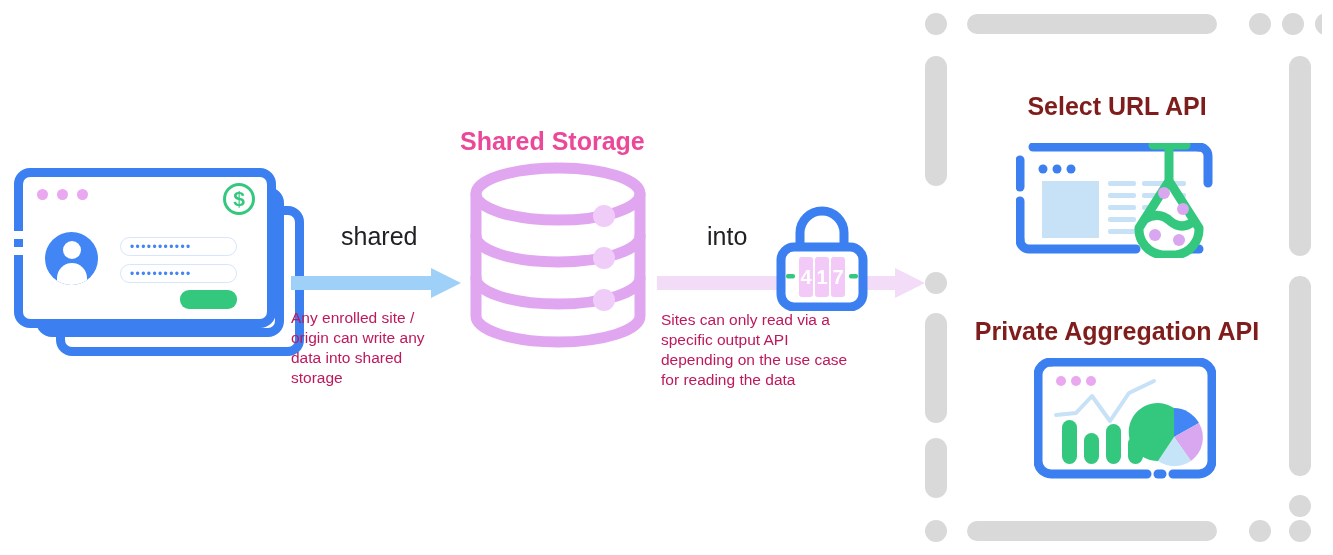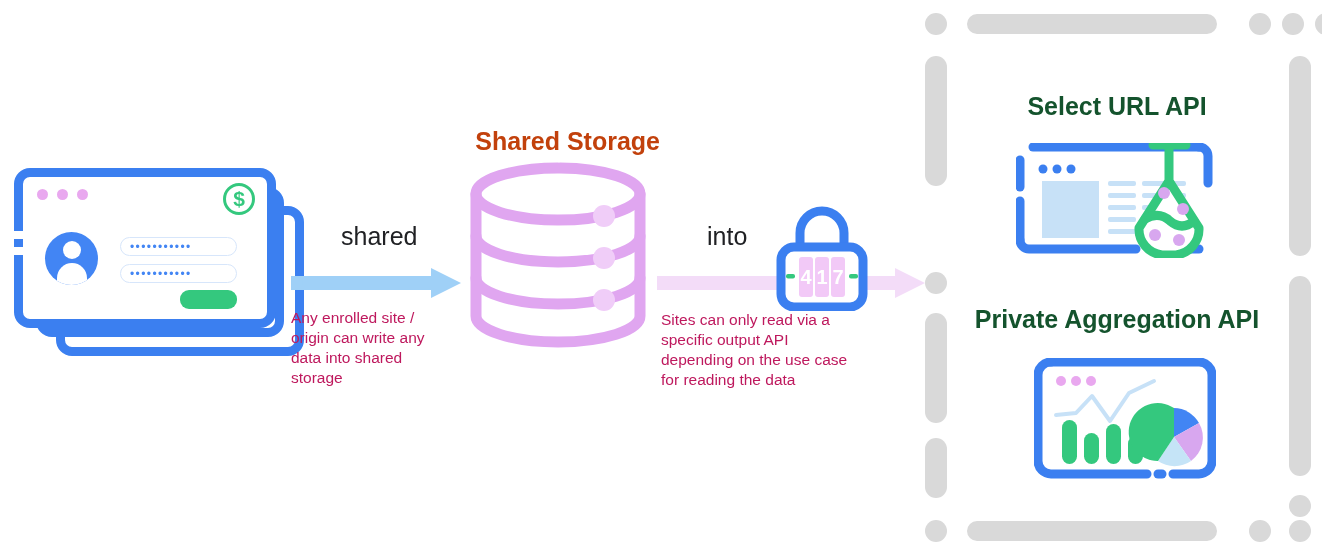--- a/index.html
+++ b/index.html
@@ -125,42 +125,42 @@
     white-space: pre-line;
   }
 
   #write-arrow { left: 291px; top: 268px; width: 170px; height: 30px; }
   #read-arrow  { left: 657px; top: 268px; width: 268px; height: 30px; }
 
   
   #shared-storage { left: 468px; top: 160px; width: 180px; height: 190px; }
   .cyl-title {
     position: absolute; left: -8px; top: -33px;
-    width: 200px; text-align: right;
-    font-size: 25px; font-weight: bold; color: #c2410c;
+    width: 200px; text-align: left;
+    font-size: 25px; font-weight: bold; color: #ec4899;
     white-space: nowrap;
   }
 
   
   #lock { left: 776px; top: 203px; width: 92px; height: 108px; }
 
   
   #api-panel { left: 912px; top: 8px; width: 410px; height: 538px; }
 
   .api-title {
     position: absolute;
     width: 100%;
     text-align: center;
     font-size: 25px;
     font-weight: bold;
-    color: #14532d;
+    color: #7f1d1d;
     white-space: nowrap;
   }
   #select-url-title { top: 84px; }
-  #private-agg-title { top: 297px; text-align: center; }
+  #private-agg-title { top: 309px; text-align: center; }
 
   #select-url-icon { position: absolute; left: 104px; top: 135px; }
   #private-agg-icon { position: absolute; left: 122px; top: 350px; }
 </style>
 </head>
 <body>
 
 <div class="stage">
 
   <div class="abs" id="site-cards">

